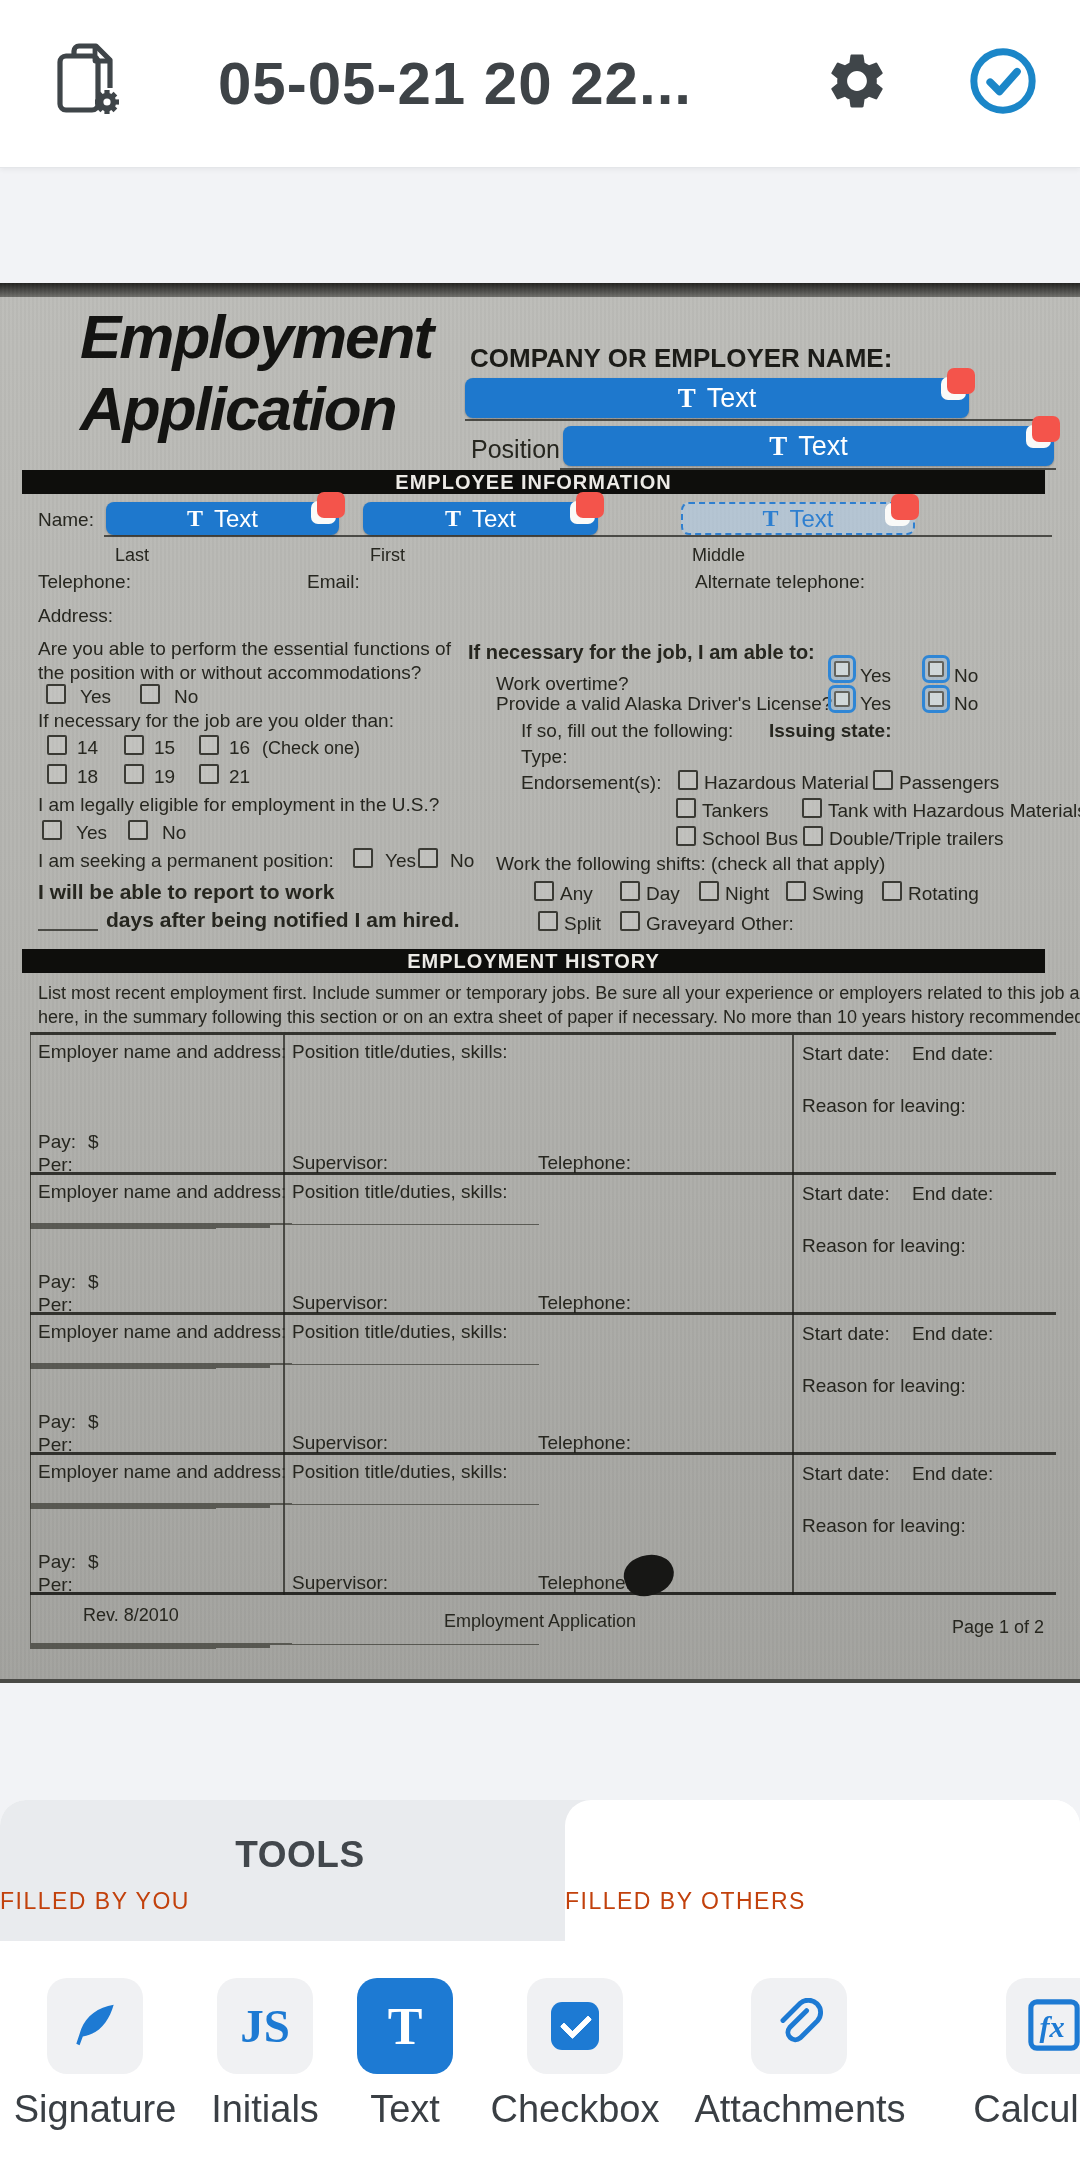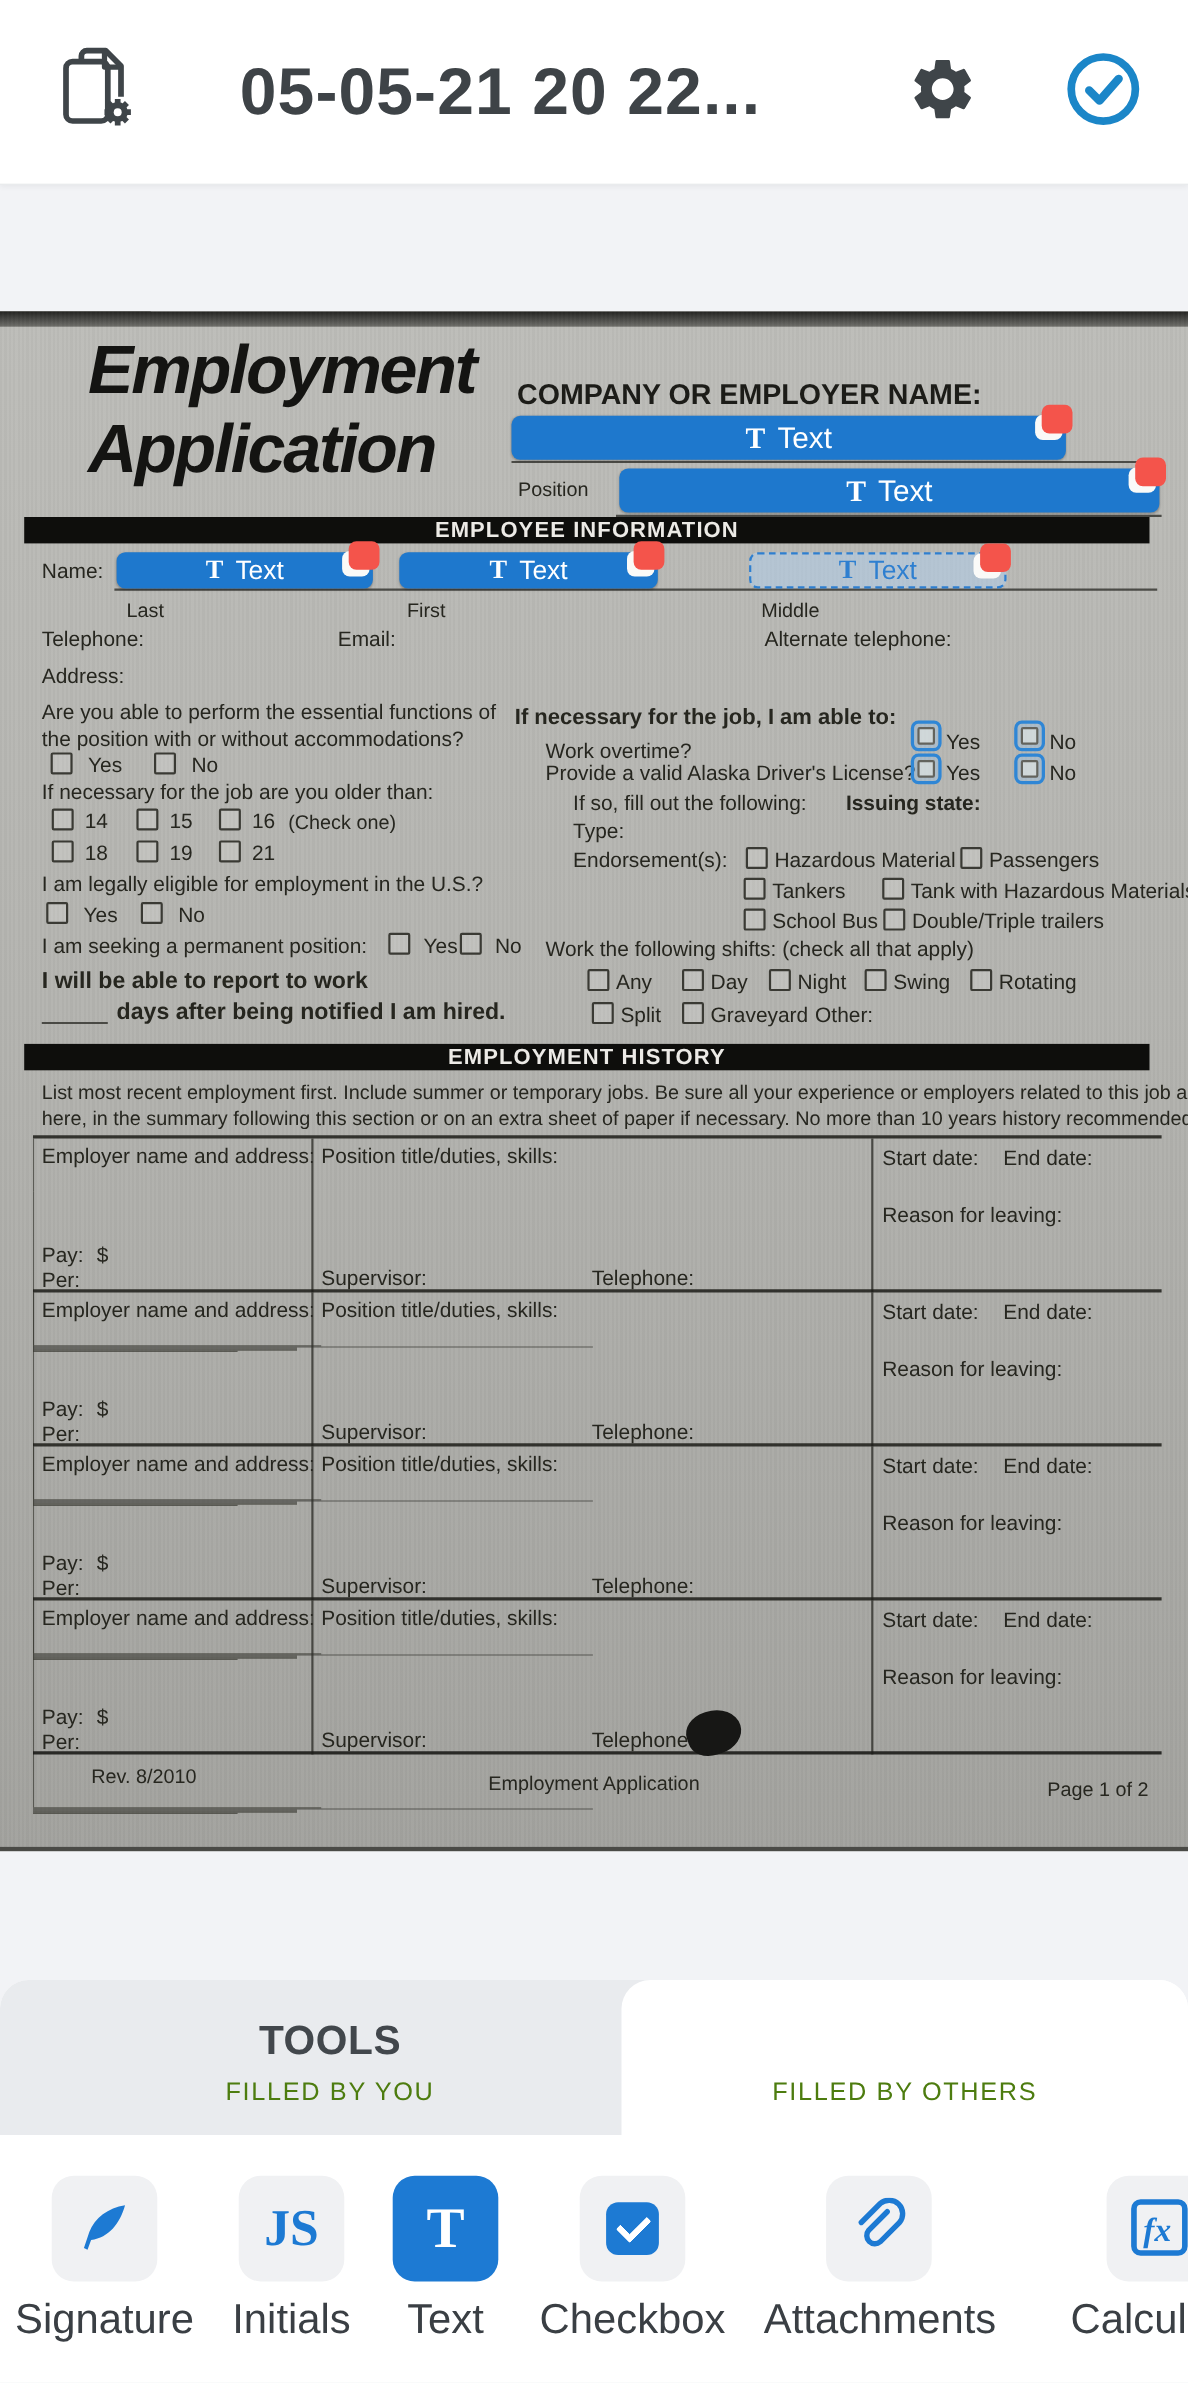--- a/index.html
+++ b/index.html
@@ -62,22 +62,22 @@
   .hist .lbl { position:absolute; white-space:nowrap; font-size:19px; color:#26261f; }
   
   #panel { position:absolute; left:0; top:1800px; width:1080px; height:366px;
     background:#ffffff; border-radius:26px 26px 0 0; z-index:5; }
   #tab-tools { position:absolute; left:0; top:0; width:600px; height:141px;
     background:#e9ebee; border-radius:26px 0 26px 0; cursor:pointer; }
   #tab-fields { position:absolute; left:565px; top:0; width:515px; height:142px;
     background:#ffffff; border-radius:26px 26px 0 0; cursor:pointer; }
   .tab-label { position:absolute; left:0; width:100%; text-align:center; top:34px;
     font-size:37px; font-weight:bold; color:#42474c; letter-spacing:.5px; }
-  .tab-sub   { position:absolute; left:0; width:100%; text-align:center; top:88px;
-    font-size:23px; color:#4d7c0f; letter-spacing:1.5px; }
+  .tab-sub   { position:absolute; left:0; width:100%; text-align:left; top:88px;
+    font-size:23px; color:#c2410c; letter-spacing:1.5px; }
   #tab-fields .tab-label { color:#3c4146; }
   .tool { position:absolute; top:178px; width:96px; height:96px; background:#f0f1f3;
     border-radius:20px; border:none; cursor:pointer;
     display:flex; align-items:center; justify-content:center; }
   .tool.active { background:#1d7ad3; }
   .tool-label { position:absolute; top:288px; font-size:38px; color:#3a3f44;
     text-align:center; white-space:nowrap; }
   .glyph-js { font-family:"Liberation Serif", serif; font-weight:bold; font-size:47px; color:#1d7ad3; }
   .glyph-t  { font-family:"Liberation Serif", serif; font-weight:bold; font-size:52px; color:#ffffff; }
   .cb-tool { width:48px; height:48px; background:#1d7ad3; border-radius:11px; position:relative; }
@@ -127,21 +127,21 @@
   </div>
 
   <div id="photo">
     <div id="paper-stripes"></div>
 
     <span class="ft doc-title" style="left:80px; top:23px;">Employment</span>
     <span class="ft doc-title" style="left:80px; top:95px;">Application</span>
 
     <span class="ft b" style="left:470px; top:60px; font-size:26px; color:#1c1c18;">COMPANY OR EMPLOYER NAME:</span>
     <div class="ln" style="left:465px; top:136px; width:587px;"></div>
-    <span class="ft" style="left:471px; top:152px; font-size:18px;">Position</span>
+    <span class="ft" style="left:471px; top:152px; font-size:25px;">Position</span>
     <div class="ln" style="left:560px; top:185px; width:496px;"></div>
 
     <div class="t-field" style="left:465px; top:95px; width:504px; height:40px; font-size:27px;">
       <span class="tg">T</span>
         <span>Text</span>
       <span class="corner-tab"></span>
     </div>
     <div class="t-field" style="left:563px; top:143px; width:491px; height:40px; font-size:27px;">
       <span class="tg">T</span>
         <span>Text</span>

